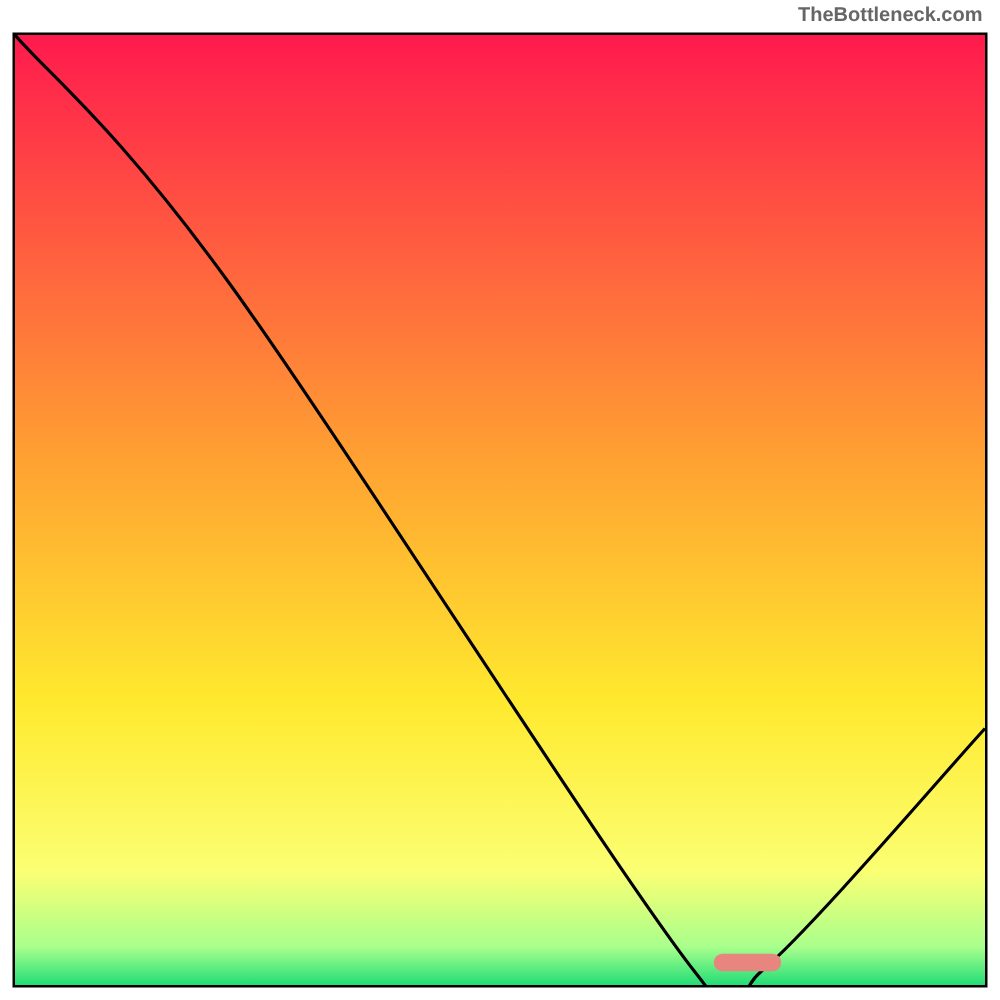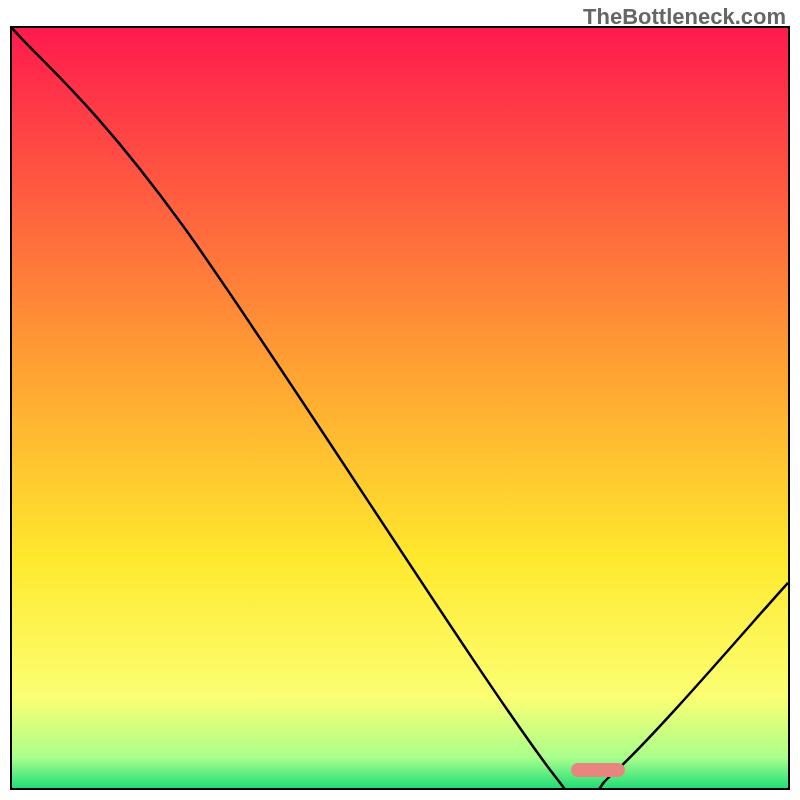--- a/index.html
+++ b/index.html
@@ -8,21 +8,21 @@
     background: #ffffff;
     font-family: Arial, sans-serif;
     width: 800px;
     height: 800px;
     position: relative;
   }
   .watermark {
     position: absolute;
     top: 4px;
     right: 14px;
-    font-size: 22px;
+    font-size: 16px;
     font-weight: bold;
     color: #666666;
     z-index: 10;
   }
   .frame {
     position: absolute;
     top: 26px;
     left: 10px;
     width: 780px;
     height: 764px;

